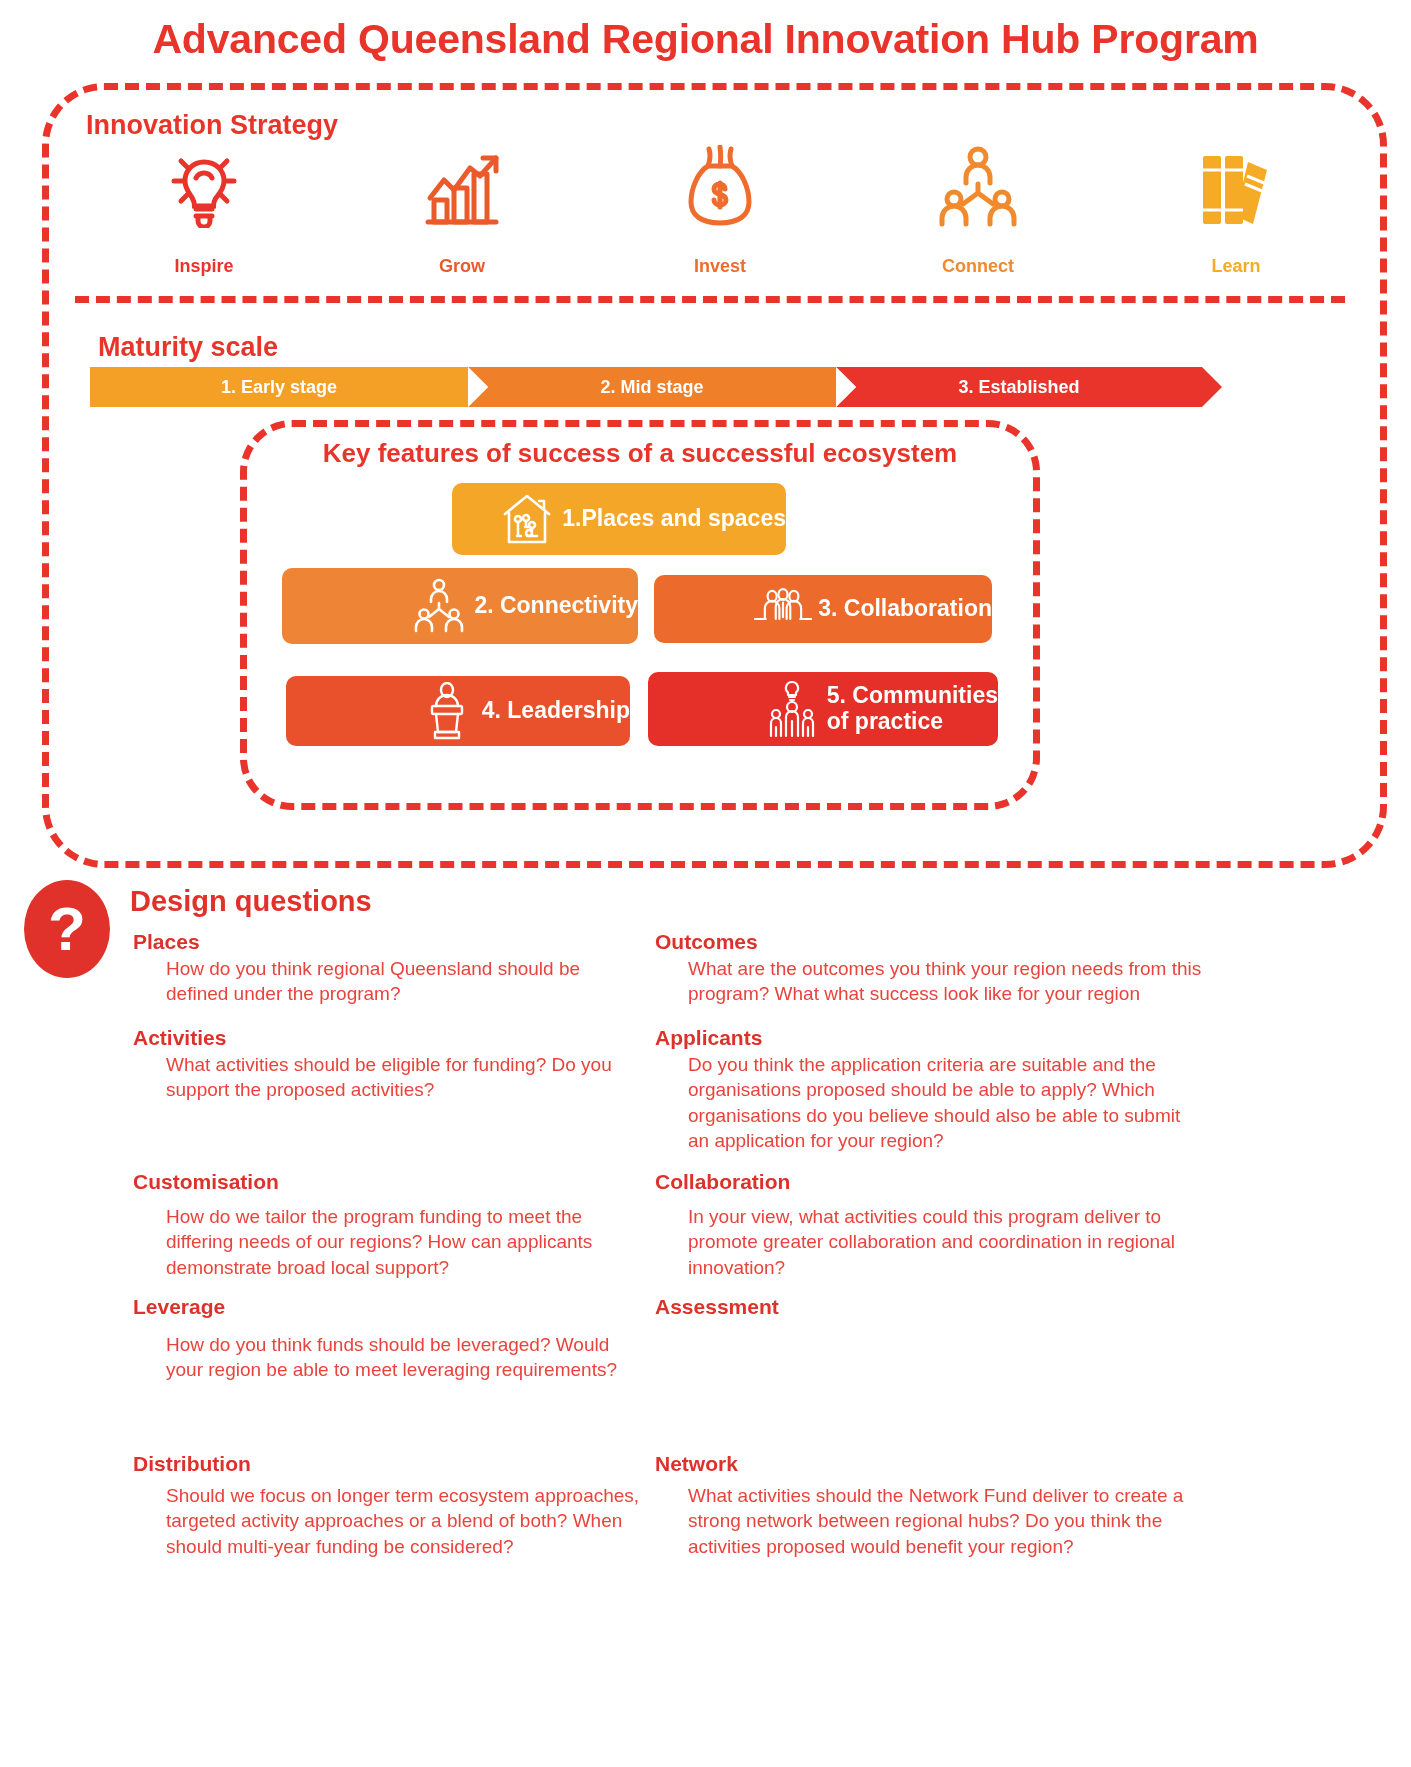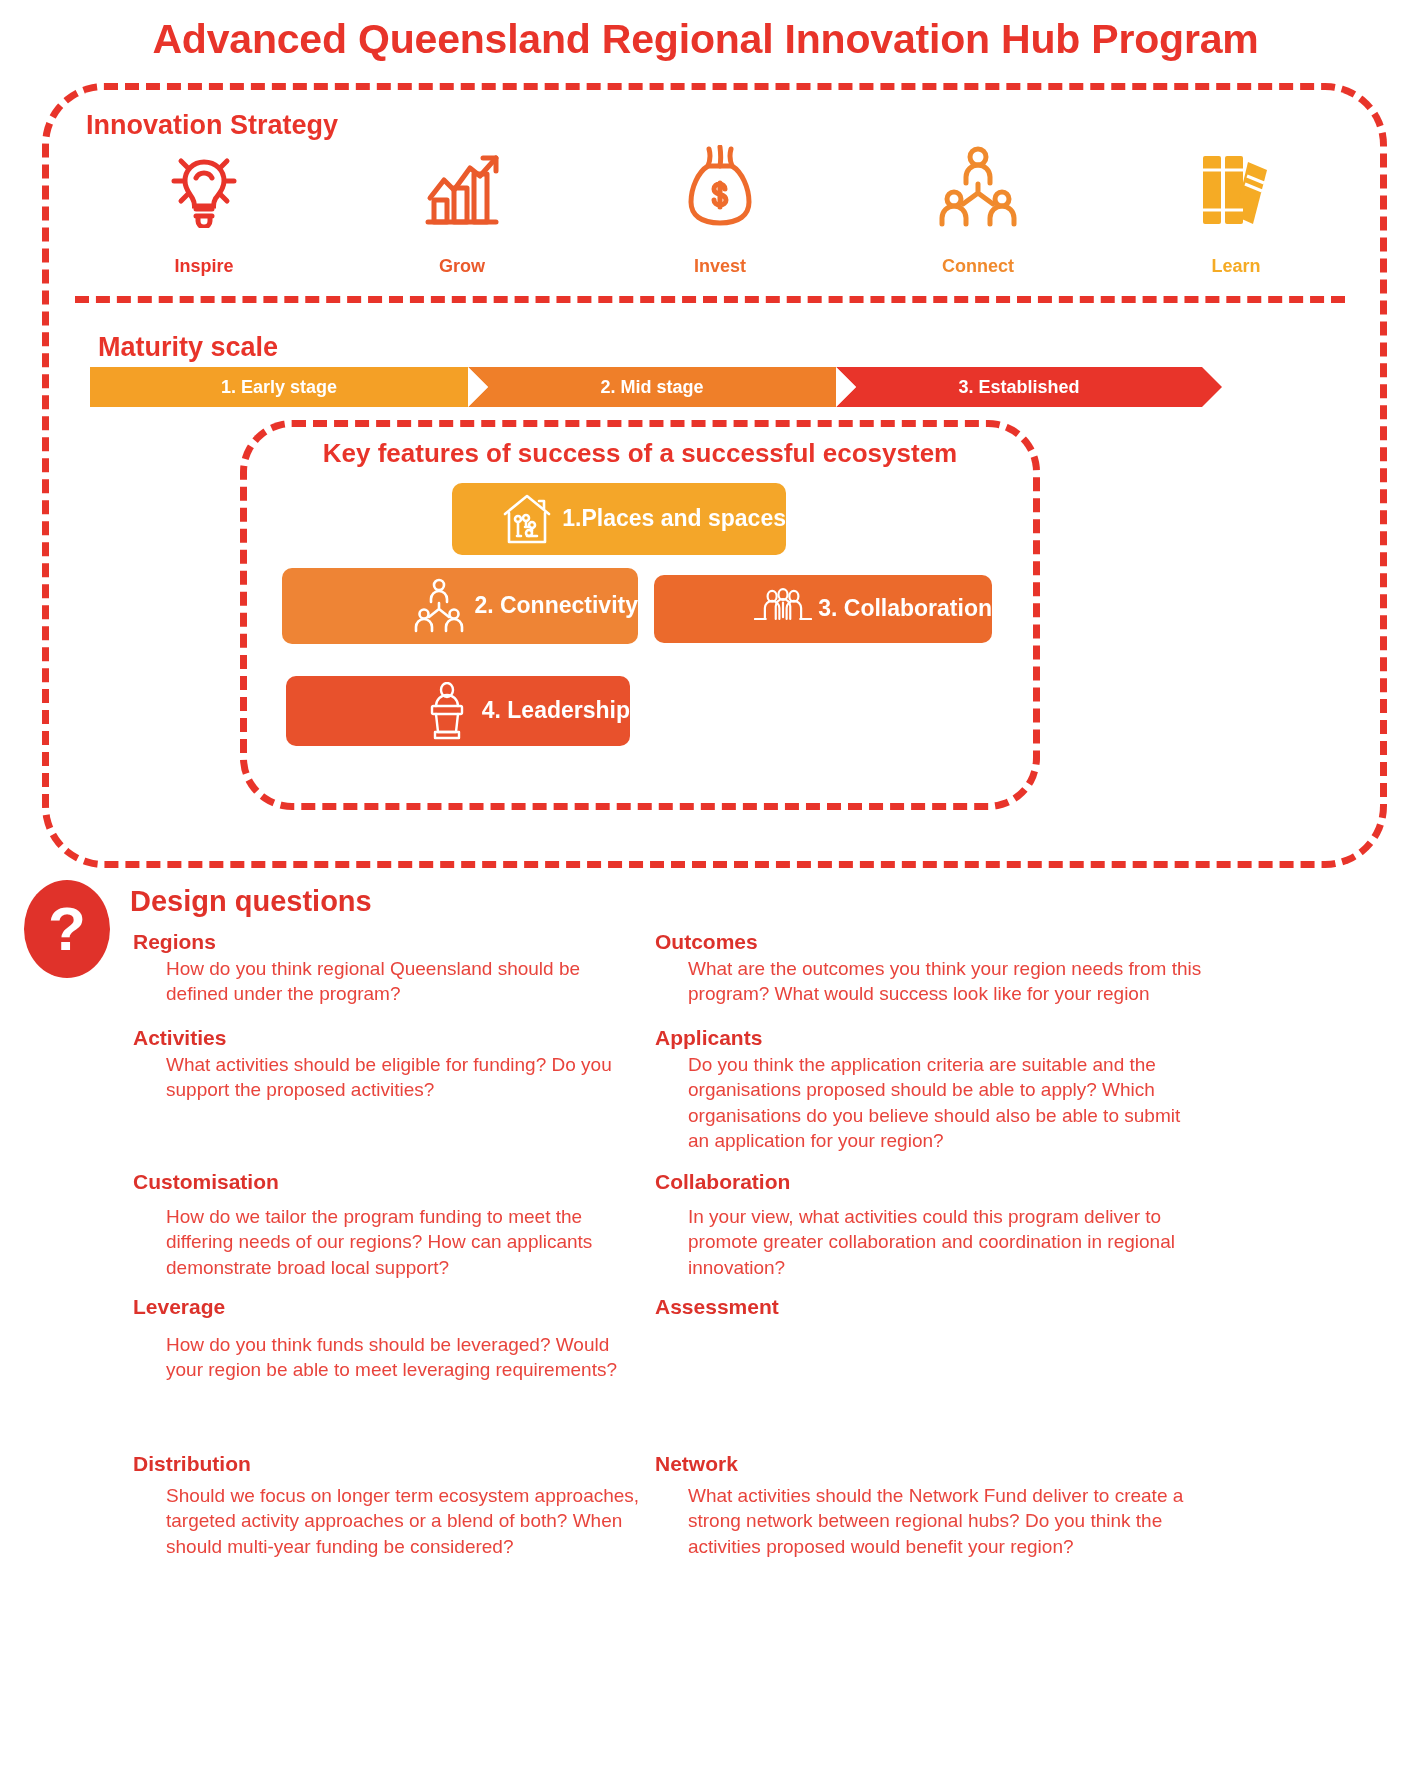--- a/index.html
+++ b/index.html
@@ -421,29 +421,50 @@
           <path d="M12 24a11 11 0 0 1 22 0"></path>
           <rect x="8" y="24" width="30" height="8" rx="1.5"></rect>
           <path d="M12 32 L14 50 H32 L34 32"></path>
           <path d="M11 50h24v6H11z"></path>
         </g>
       </svg>
     </span>
     <span class="fb-label">4. Leadership</span>
   </div>
 
+  <div class="feat-box fb-comm">
+    <span class="fb-icon">
+      <svg width="54" height="60" viewBox="0 0 54 60">
+        <g fill="none" stroke="#ffffff" stroke-width="2.2" stroke-linecap="round" stroke-linejoin="round">
+          <path d="M27 3a6 6 0 0 0-4 10.5V16h8v-2.5A6 6 0 0 0 27 3z"></path>
+          <path d="M24 18h6M25 21h4"></path>
+          <circle cx="27" cy="28" r="5"></circle>
+          <path d="M21 57V38a6 6 0 0 1 12 0v19"></path>
+          <path d="M27 42v15"></path>
+          <circle cx="11" cy="35" r="4"></circle>
+          <path d="M6 57V44a5 5 0 0 1 10 0v13"></path>
+          <path d="M11 48v9"></path>
+          <circle cx="43" cy="35" r="4"></circle>
+          <path d="M38 57V44a5 5 0 0 1 10 0v13"></path>
+          <path d="M43 48v9"></path>
+        </g>
+      </svg>
+    </span>
+    <span class="fb-label" style="white-space:pre-line">5. Communities
+of practice</span>
+  </div>
 
   <div class="q-circle">
     <span>?</span>
   </div>
   <div class="design-title">Design questions</div>
 
   <div class="q-col q-col-left">
     <div class="q-item" style="top:0px">
-      <div class="q-head">Regions</div>
+      <div class="q-head">Places</div>
       <div class="q-body">How do you think regional Queensland should be
 defined under the program?</div>
     </div>
     <div class="q-item" style="top:96px">
       <div class="q-head">Activities</div>
       <div class="q-body">What activities should be eligible for funding? Do you
 support the proposed activities?</div>
     </div>
     <div class="q-item" style="top:240px">
       <div class="q-head">Customisation</div>
@@ -461,21 +482,21 @@
       <div class="q-body" style="padding-top:5px">Should we focus on longer term ecosystem approaches,
 targeted   activity approaches or a blend of both? When
 should multi-year funding be considered?</div>
     </div>
   </div>
 
   <div class="q-col q-col-right">
     <div class="q-item" style="top:0px">
       <div class="q-head">Outcomes</div>
       <div class="q-body">What are the outcomes you think your region needs from this
-program? What would success look like for your region</div>
+program? What what success look like for your region</div>
     </div>
     <div class="q-item" style="top:96px">
       <div class="q-head">Applicants</div>
       <div class="q-body">Do you think the application criteria are suitable and the
 organisations proposed should be able to apply? Which
 organisations do you believe  should also be able to submit
 an application for your region?</div>
     </div>
     <div class="q-item" style="top:240px">
       <div class="q-head">Collaboration</div>

